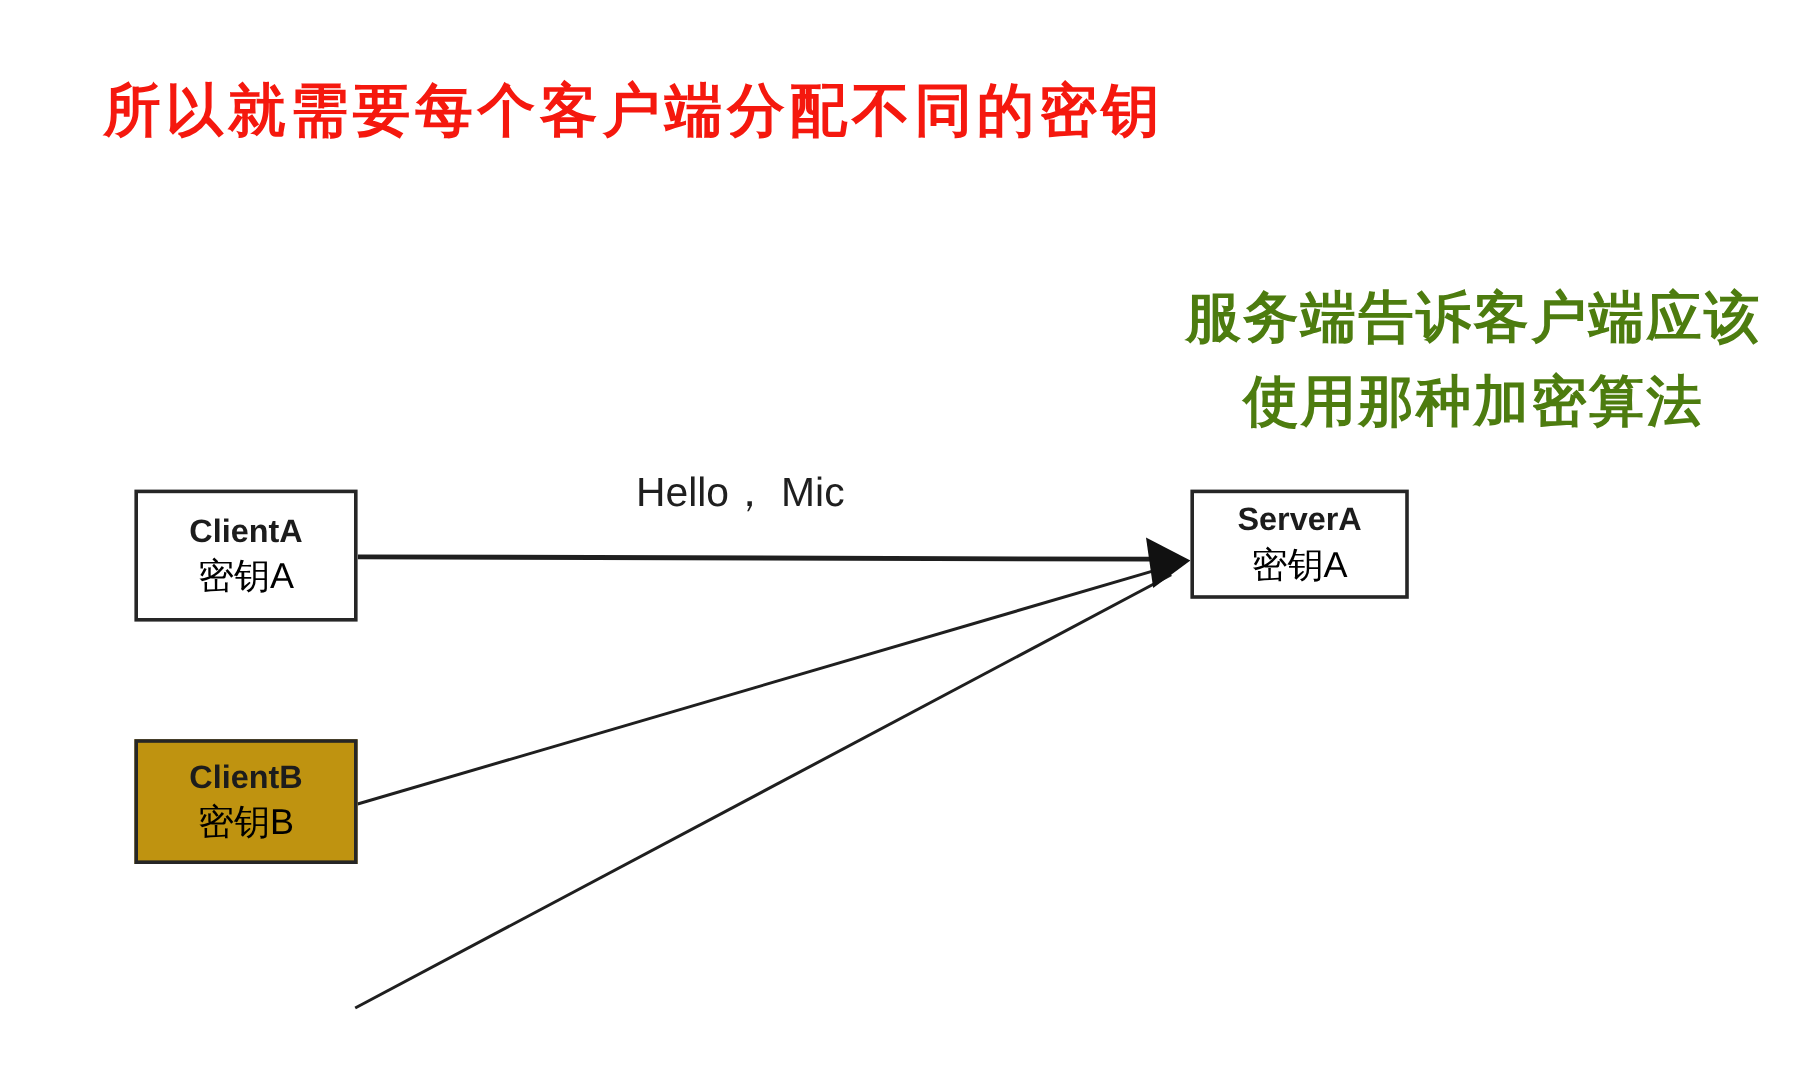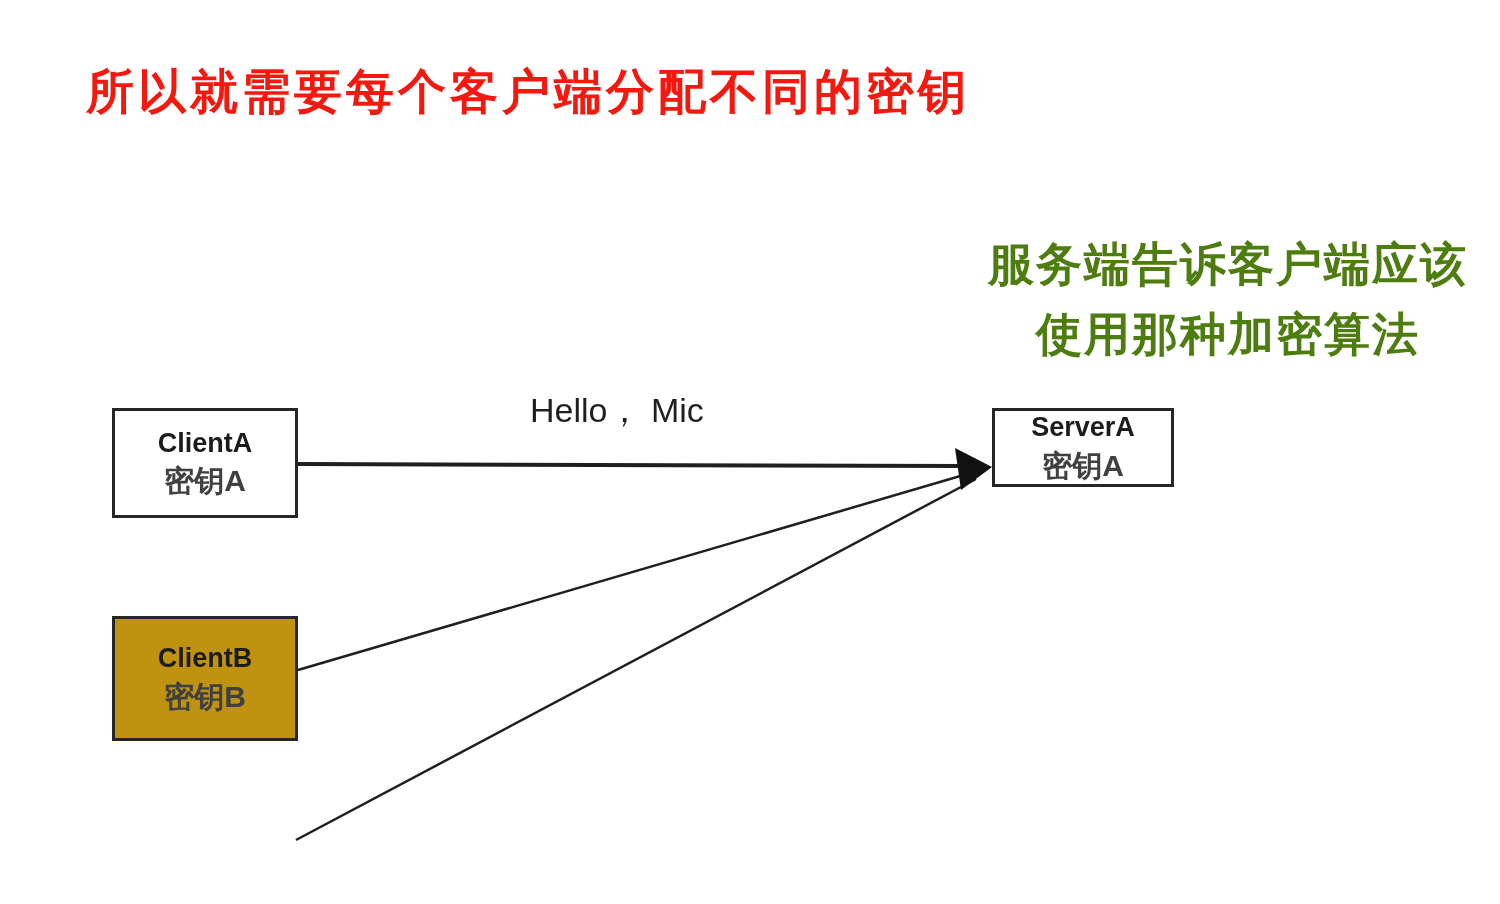--- a/index.html
+++ b/index.html
@@ -53,33 +53,33 @@
     box-sizing: border-box;
     border: 3px solid #262626;
     background: #ffffff;
     display: flex;
     flex-direction: column;
     align-items: center;
     justify-content: center;
     text-align: center;
   }
   .node-clientA { left: 80px;  top: 408px; width: 186px; height: 110px; }
-  .node-clientB { left: 80px;  top: 616px; width: 186px; height: 125px; background: #bf9310; }
+  .node-clientB { left: 80px;  top: 616px; width: 186px; height: 104px; background: #bf9310; }
   .node-clientC { left: 82px;  top: 787px; width: 182px; height: 108px; }
-  .node-serverA { left: 960px; top: 408px; width: 182px; height: 79px; }
+  .node-serverA { left: 960px; top: 408px; width: 182px; height: 91px; }
   .node-name {
     font-size: 27px;
     font-weight: 600;
     color: #1c1c1c;
     line-height: 1.1;
   }
   .node-key {
     font-size: 30px;
-    font-weight: 700;
-    color: #404040;
+    font-weight: 400;
+    color: #000000;
     margin-top: 6px;
     line-height: 1.1;
   }
 </style>
 </head>
 <body>
 
 <div id="canvas">
 
   <svg class="wires" viewBox="0 0 1500 904">

